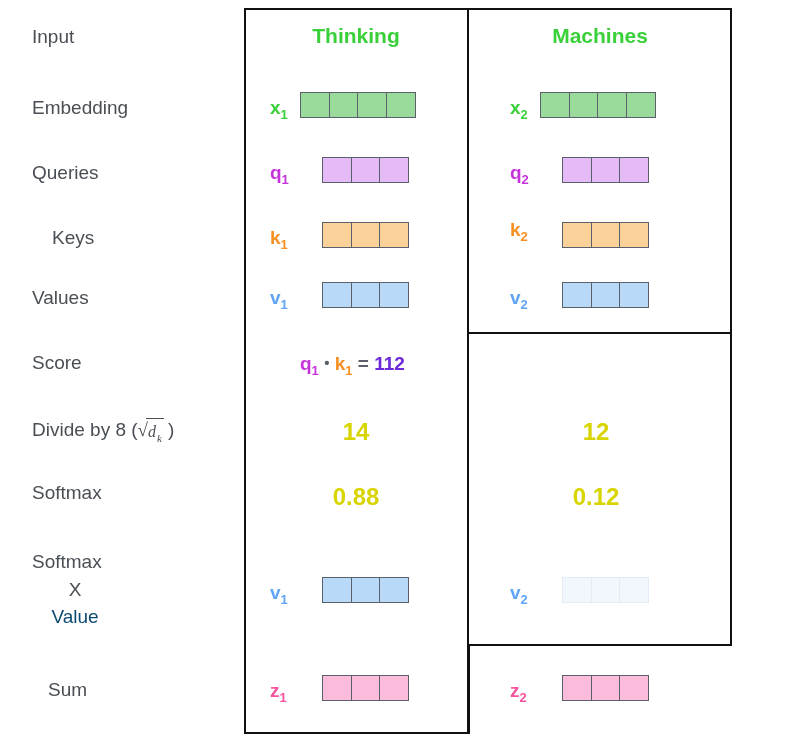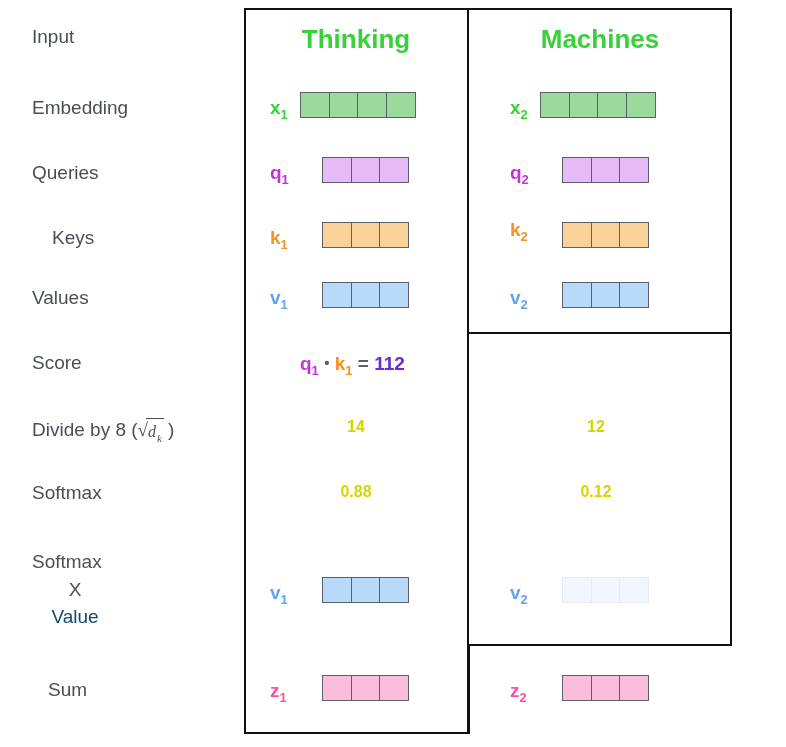--- a/index.html
+++ b/index.html
@@ -104,21 +104,21 @@
     top: 644px;
     width: 264px;
     height: 90px;
     border-top: 2px solid #111111;
     border-left: 2px solid #111111;
   }
 
   
   .col-head {
     position: absolute;
-    font-size: 26px;
+    font-size: 21px;
     font-weight: bold;
     color: #3ad03a;
     text-align: center;
     width: 200px;
   }
 
   
   .vec-label {
     position: absolute;
     font-size: 19px;
@@ -173,21 +173,21 @@
     font-weight: bold;
   }
   .dotop {
     color: #5a6069;
     font-size: 15px;
     position: relative;
     top: -2px;
   }
   .num {
     position: absolute;
-    font-size: 16px;
+    font-size: 24px;
     font-weight: bold;
     color: #d8d400;
     text-align: center;
     width: 120px;
   }
 </style>
 </head>
 <body>
 
 <div id="stage">

